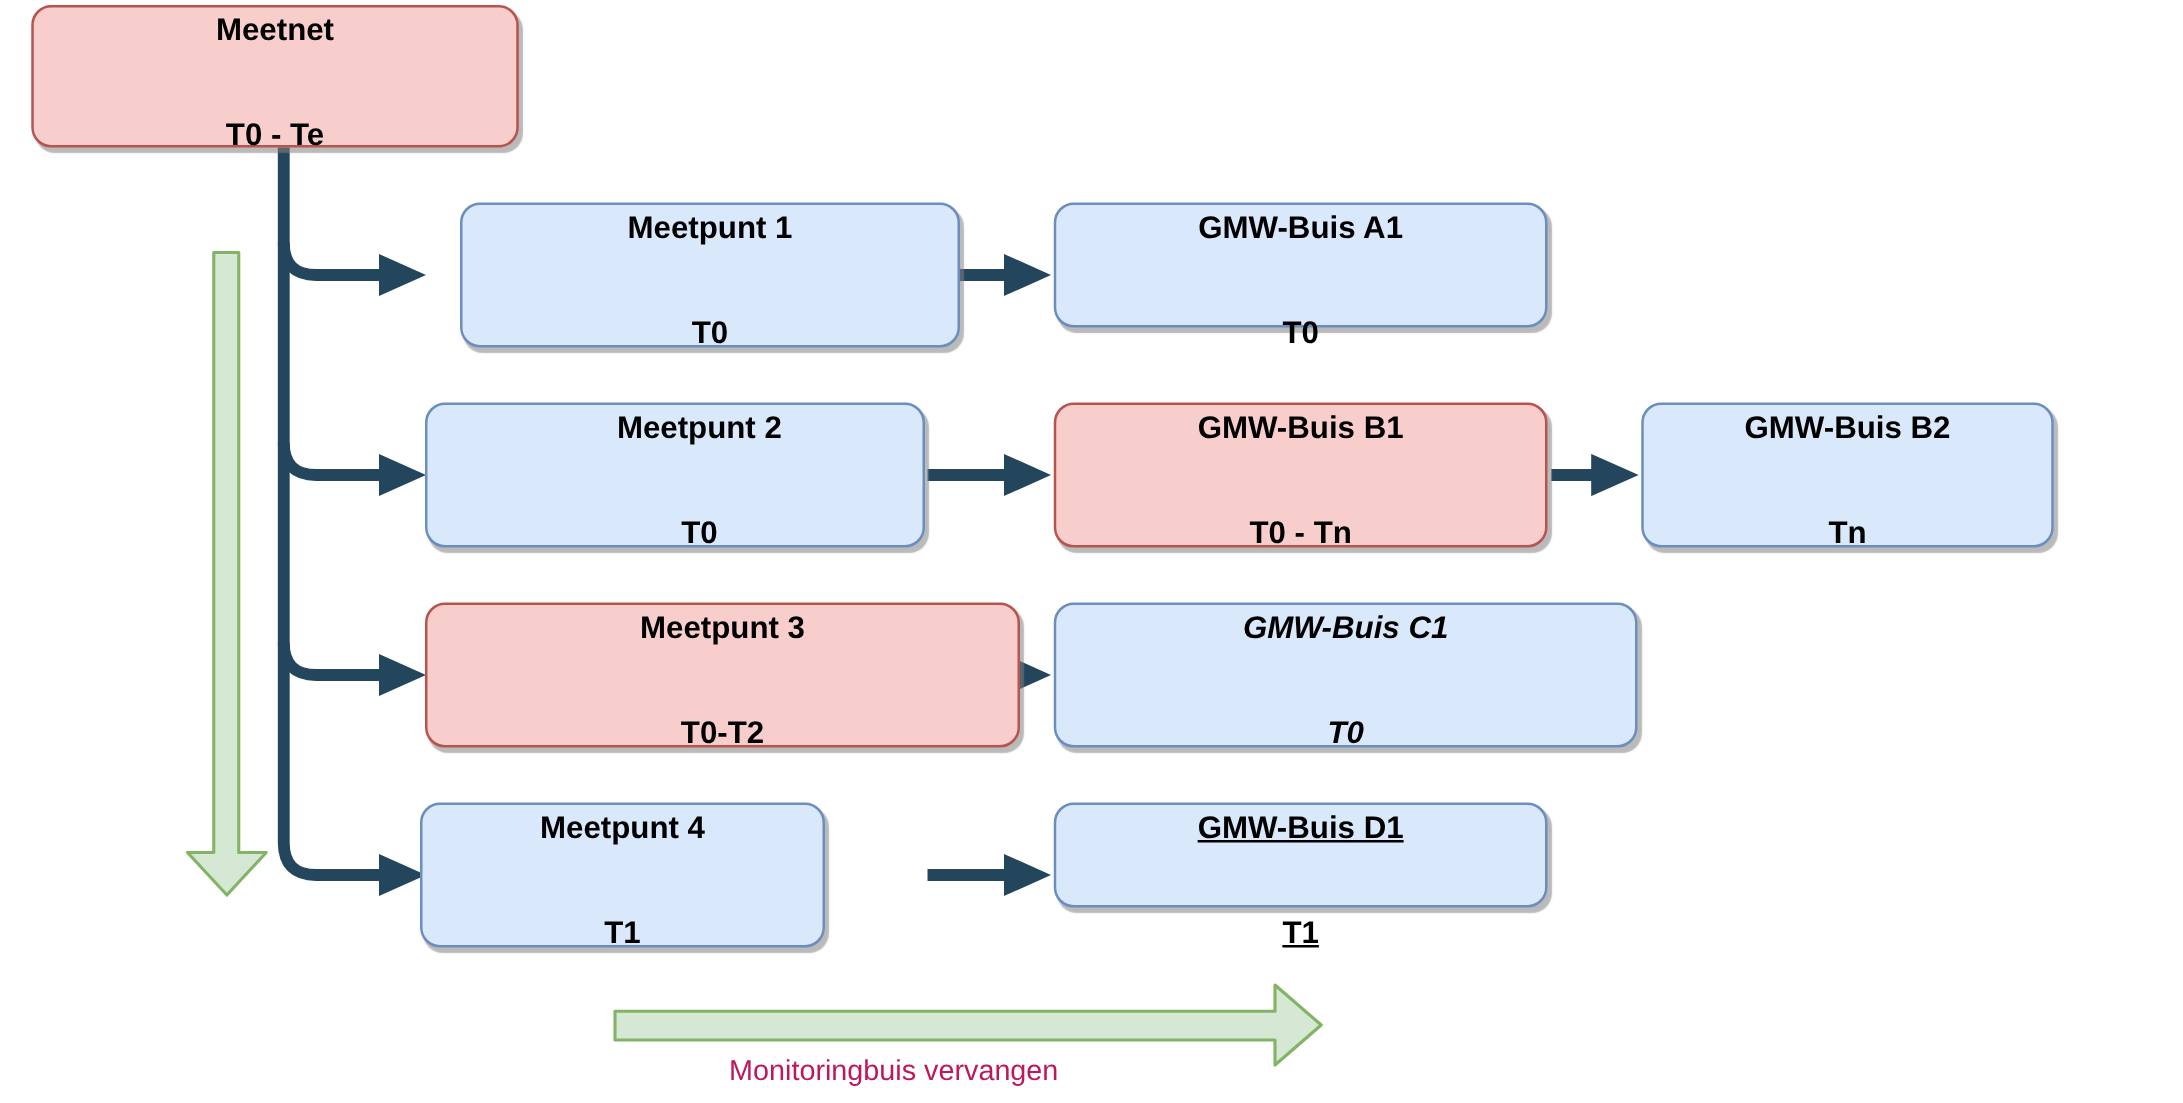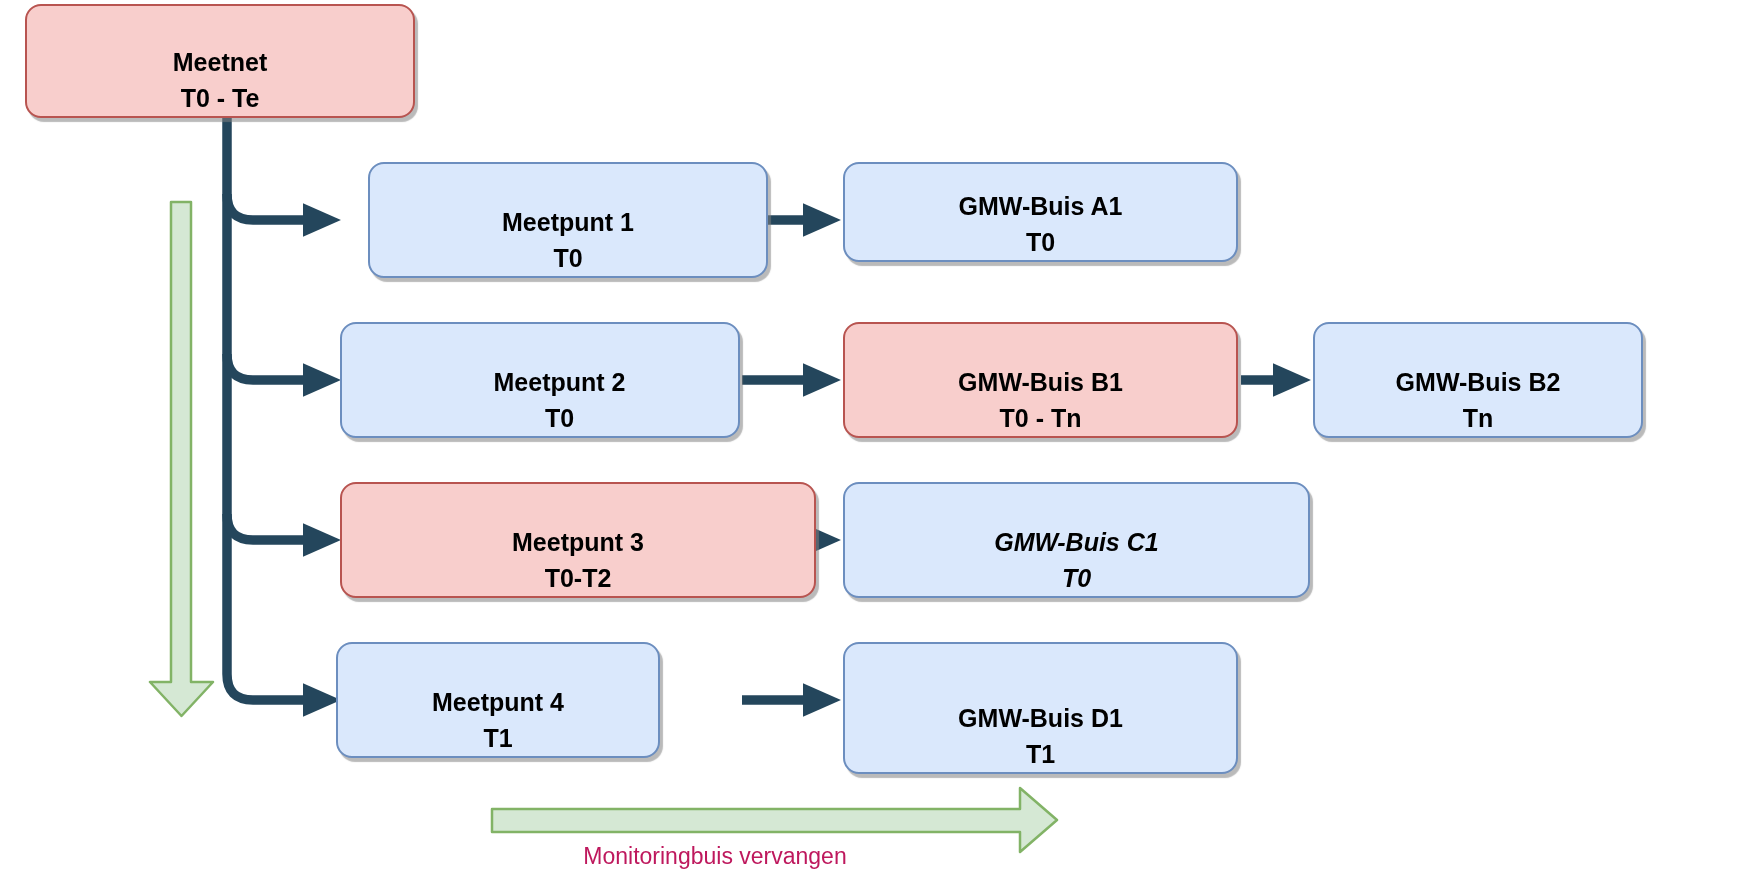--- a/index.html
+++ b/index.html
@@ -36,27 +36,28 @@
     stroke-width: 2.5;
     stroke-linejoin: round;
   }
   .node {
     position: absolute;
     box-sizing: border-box;
     border-radius: 16px;
     display: flex;
     flex-direction: column;
     align-items: center;
-    justify-content: flex-end;
+    justify-content: flex-start;
     text-align: center;
     font-weight: bold;
     font-size: 25px;
     line-height: 36px;
     color: #000000;
     box-shadow: 3px 4px 1px rgba(130,130,130,0.55);
+    gap: 48px;
   }
   .node.blue {
     background: var(--blue-fill, #dae8fc);
     border: 2px solid var(--blue-border, #6c8ebf);
   }
   .node.red {
     background: var(--red-fill, #f8cecc);
     border: 2px solid var(--red-border, #b85450);
   }
   .side-label {
@@ -138,21 +139,21 @@
         <span>T0-T2</span>
       </div>
       <div class="node blue" style="left: 843px; top: 482px; width: 467px; height: 116px; font-style: italic;">
         <span>GMW-Buis C1</span>
         <span>T0</span>
       </div>
       <div class="node blue" style="left: 336px; top: 642px; width: 324px; height: 116px;">
         <span>Meetpunt 4</span>
         <span>T1</span>
       </div>
-      <div class="node blue" style="left: 843px; top: 642px; width: 395px; height: 132px;">
+      <div class="node blue" style="left: 843px; top: 642px; width: 395px; height: 84px; text-decoration: underline;">
         <span>GMW-Buis D1</span>
         <span>T1</span>
       </div>
     </div>
 
 
   <div class="bottom-label">Monitoringbuis vervangen</div>
 </div>
 
 </body></html>

